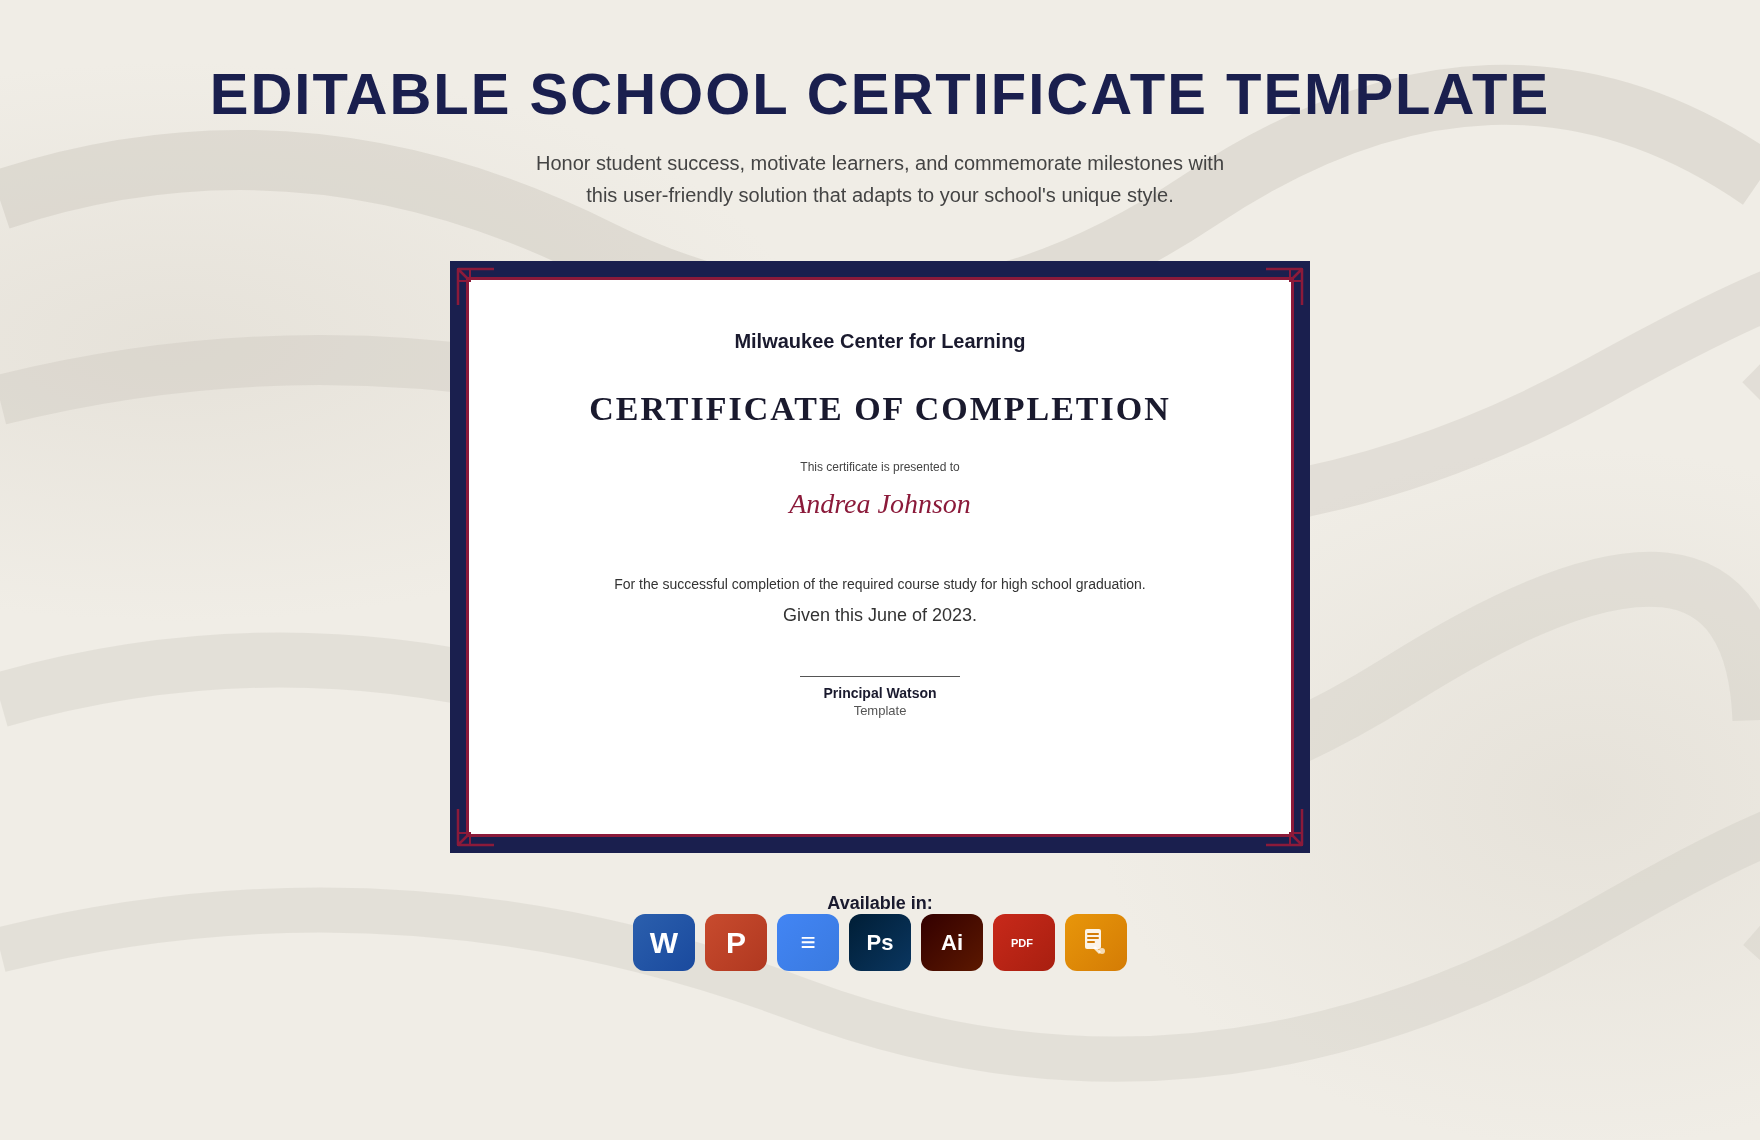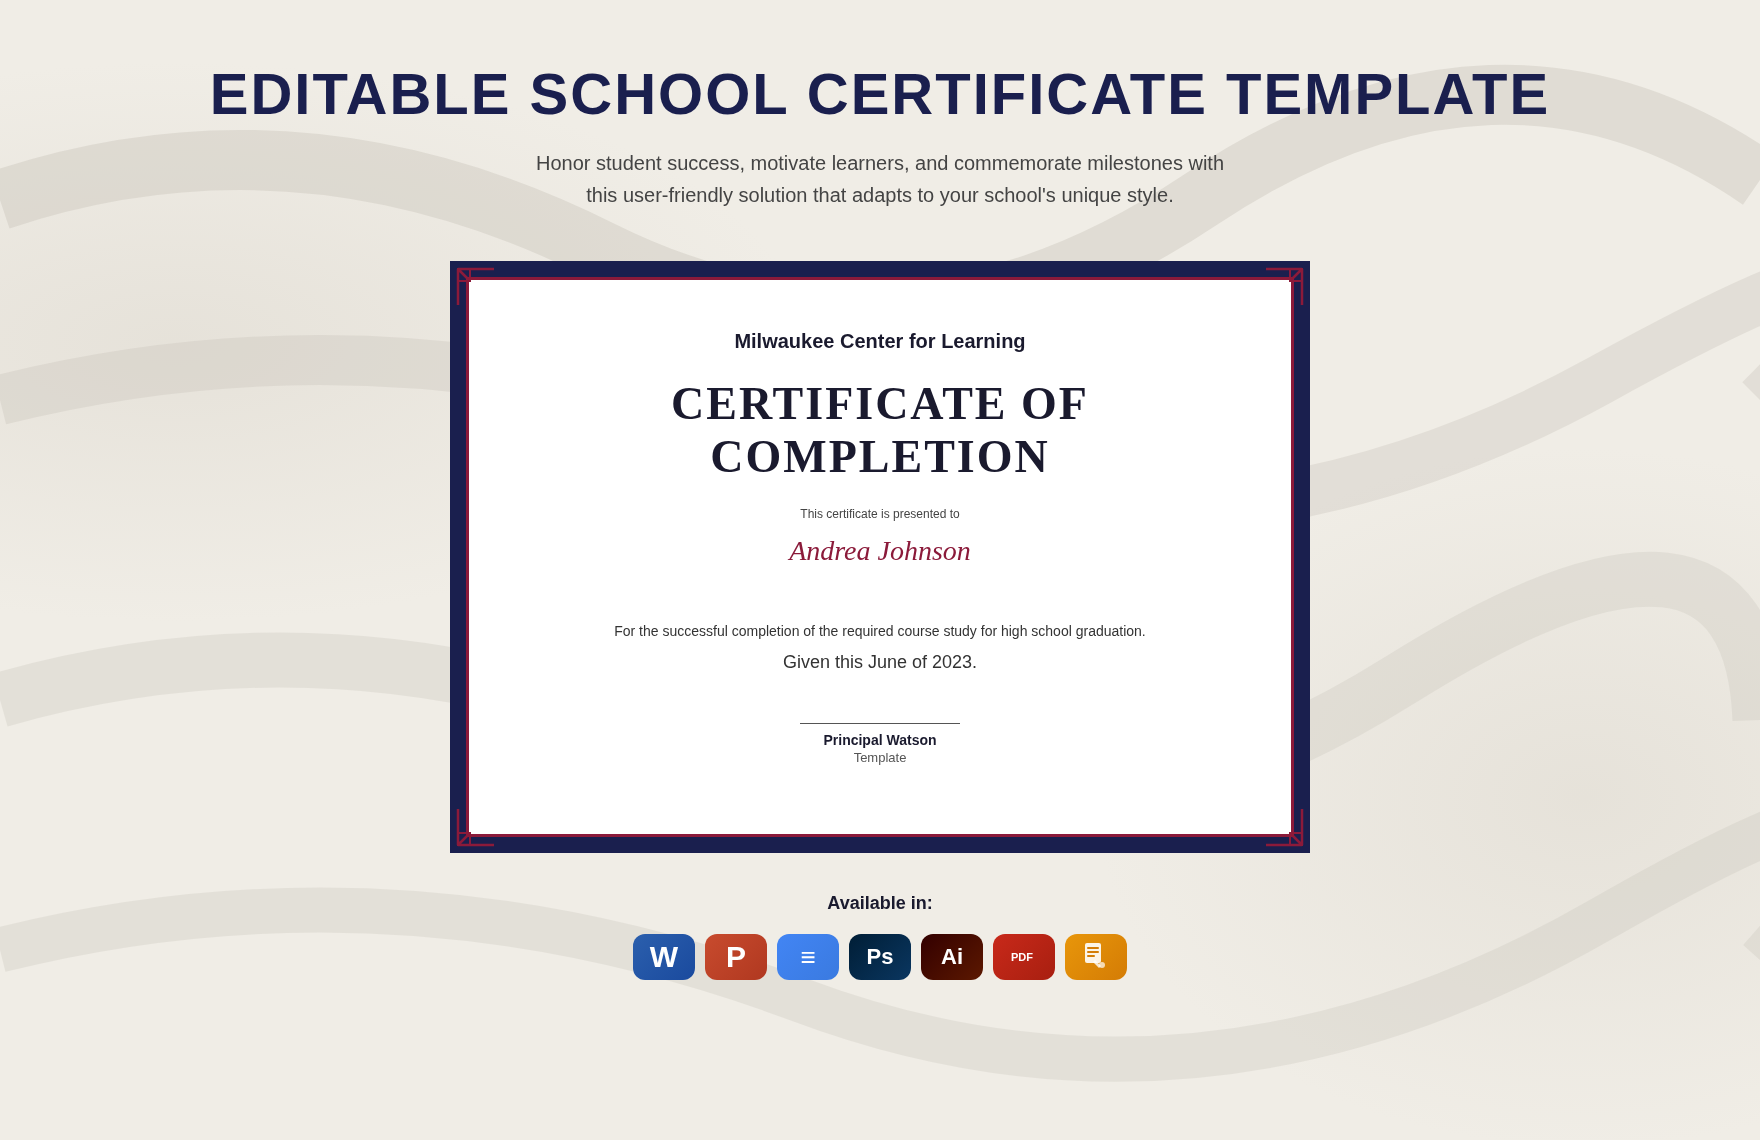--- a/index.html
+++ b/index.html
@@ -101,31 +101,31 @@
       align-items: center;
       text-align: center;
       min-height: 560px;
     }
 
     .cert-institution {
       font-family: 'Arial', sans-serif;
       font-weight: bold;
       font-size: 20px;
       color: #1a1a2e;
-      margin-bottom: 24px;
+      margin-bottom: 37px;
     }
 
     .cert-title {
       font-family: 'Georgia', serif;
-      font-size: 46px;
+      font-size: 34px;
       font-weight: bold;
       color: #1a1a2e;
       letter-spacing: 2px;
       text-transform: uppercase;
-      margin-bottom: 24px;
+      margin-bottom: 32px;
     }
 
     .cert-presented-text {
       font-family: 'Arial', sans-serif;
       font-size: 12px;
       color: #444;
       margin-bottom: 14px;
     }
 
     .cert-recipient-name {
@@ -185,32 +185,32 @@
       flex-direction: column;
       align-items: center;
       margin-top: 40px;
     }
 
     .available-label {
       font-family: 'Arial', sans-serif;
       font-weight: bold;
       font-size: 18px;
       color: #1a1a2e;
-      margin-bottom: 20px;
+      margin-bottom: 0;
     }
 
     .app-icons {
       display: flex;
       gap: 10px;
       align-items: center;
     }
 
     .app-icon {
       width: 62px;
-      height: 46px;
+      height: 57px;
       border-radius: 12px;
       display: flex;
       align-items: center;
       justify-content: center;
       font-weight: 900;
       font-size: 22px;
       color: white;
       font-family: 'Arial', sans-serif;
       position: relative;
       overflow: hidden;

